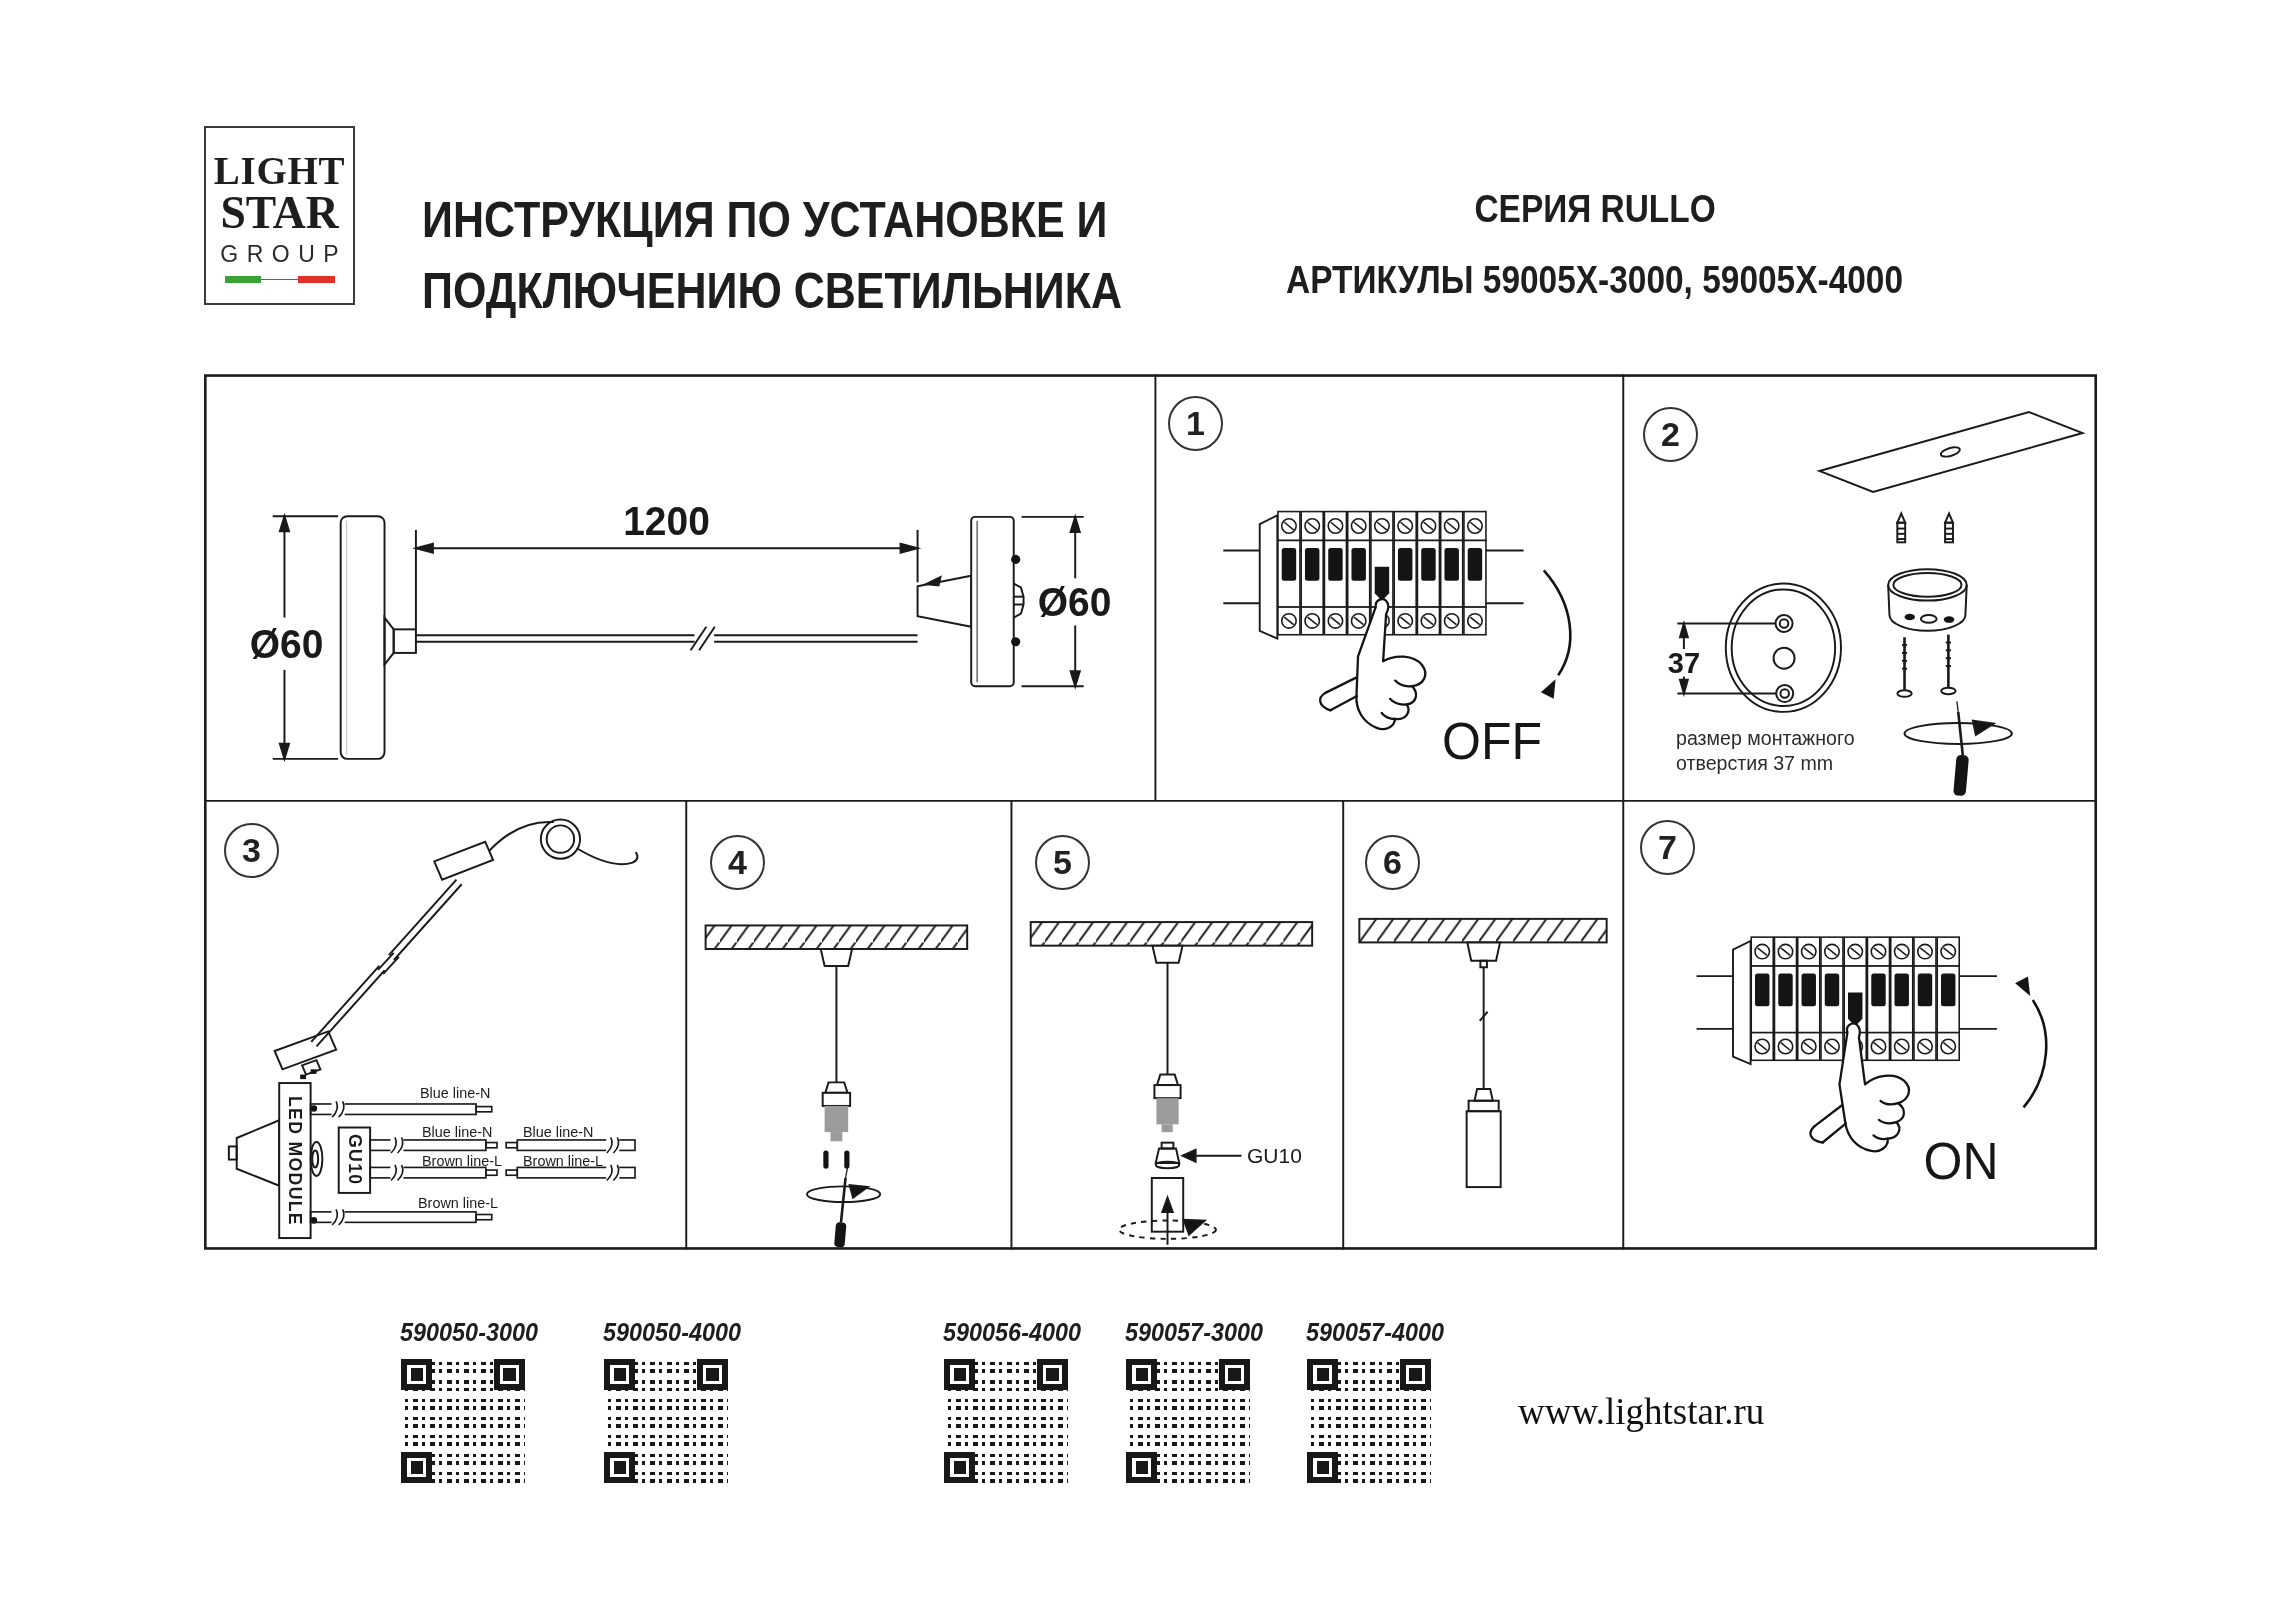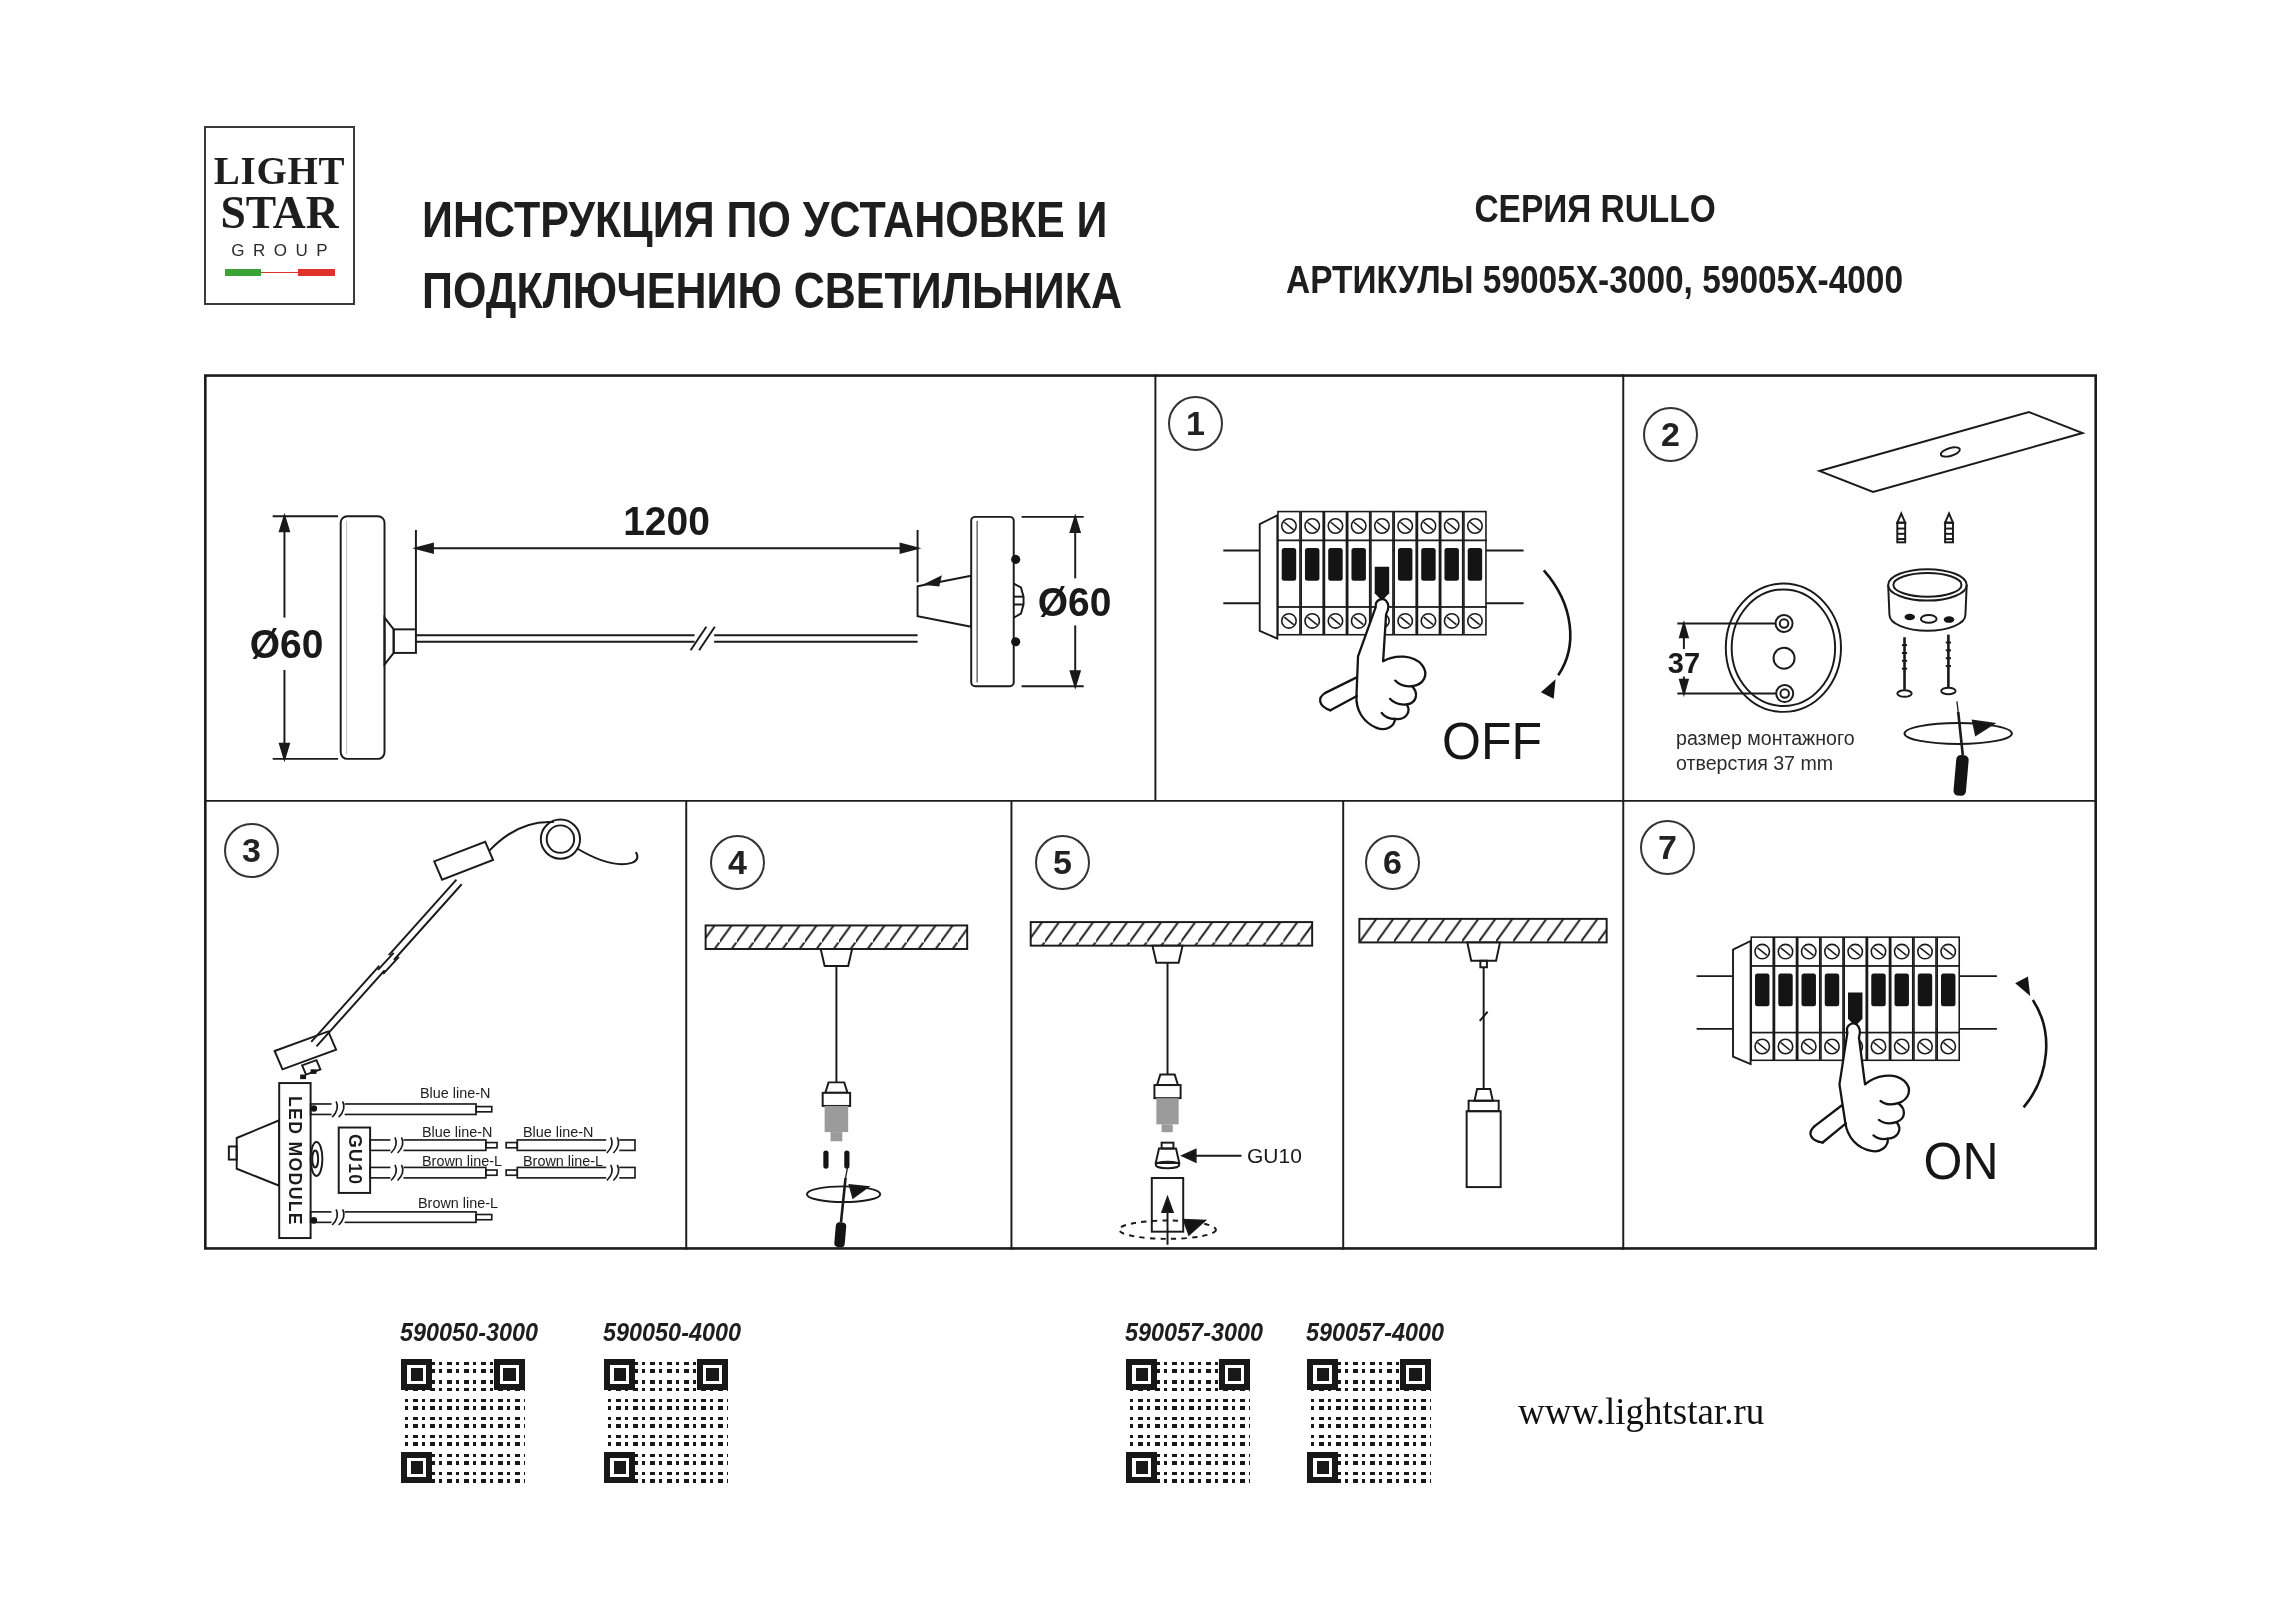--- a/index.html
+++ b/index.html
@@ -7,21 +7,21 @@
         font-family:"Liberation Sans",sans-serif;color:#1c1c1c;}
   .abs{position:absolute;}
 
   
   .logo-box{position:absolute;left:204px;top:126px;width:151px;height:179px;
             border:2px solid #3a3a3a;box-sizing:border-box;text-align:center;}
   .logo-light{margin-top:22px;font-family:"Liberation Serif",serif;font-weight:700;
               font-size:39px;line-height:39px;letter-spacing:0.7px;color:#1e1e1e;transform:scaleY(1.05);}
   .logo-star{font-family:"Liberation Serif",serif;font-weight:700;font-size:47px;line-height:47px;
              letter-spacing:0px;color:#1e1e1e;transform:scaleX(0.97);}
-  .logo-group{margin-top:5.2px;font-size:17px;letter-spacing:8.5px;text-indent:8.5px;color:#2a2a2a;}
+  .logo-group{margin-top:5.2px;font-size:23px;letter-spacing:8.5px;text-indent:8.5px;color:#2a2a2a;}
   .logo-flag{margin:7.9px auto 0 auto;width:110px;height:7.2px;display:flex;}
   .logo-flag .fg{flex:1;background:#3aa335;}
   .logo-flag .fw{flex:1;background:linear-gradient(to bottom,#ffffff 0 36%,#e0312a 36% 62%,#ffffff 62% 100%);}
   .logo-flag .fr{flex:1;background:#e0312a;}
 
   .main-title{position:absolute;left:422px;top:185px;font-weight:700;font-size:50px;
               line-height:71px;transform:scaleX(0.86);transform-origin:left top;
               white-space:nowrap;color:#1e1e1e;}
   .right-head{position:absolute;left:1183px;width:824px;text-align:center;font-weight:700;
               color:#1e1e1e;white-space:nowrap;}
@@ -442,20 +442,28 @@
       </div>
   </div>
   <div class="qr-item" style="left:596px">
     <div class="qr-label">590050-4000</div>
     <div class="qr-box">
         <div class="fp tl"></div>
         <div class="fp tr"></div>
         <div class="fp bl"></div>
       </div>
   </div>
+  <div class="qr-item" style="left:936px">
+    <div class="qr-label">590056-4000</div>
+    <div class="qr-box">
+        <div class="fp tl"></div>
+        <div class="fp tr"></div>
+        <div class="fp bl"></div>
+      </div>
+  </div>
   <div class="qr-item" style="left:1118px">
     <div class="qr-label">590057-3000</div>
     <div class="qr-box">
         <div class="fp tl"></div>
         <div class="fp tr"></div>
         <div class="fp bl"></div>
       </div>
   </div>
   <div class="qr-item" style="left:1299px">
     <div class="qr-label">590057-4000</div>

